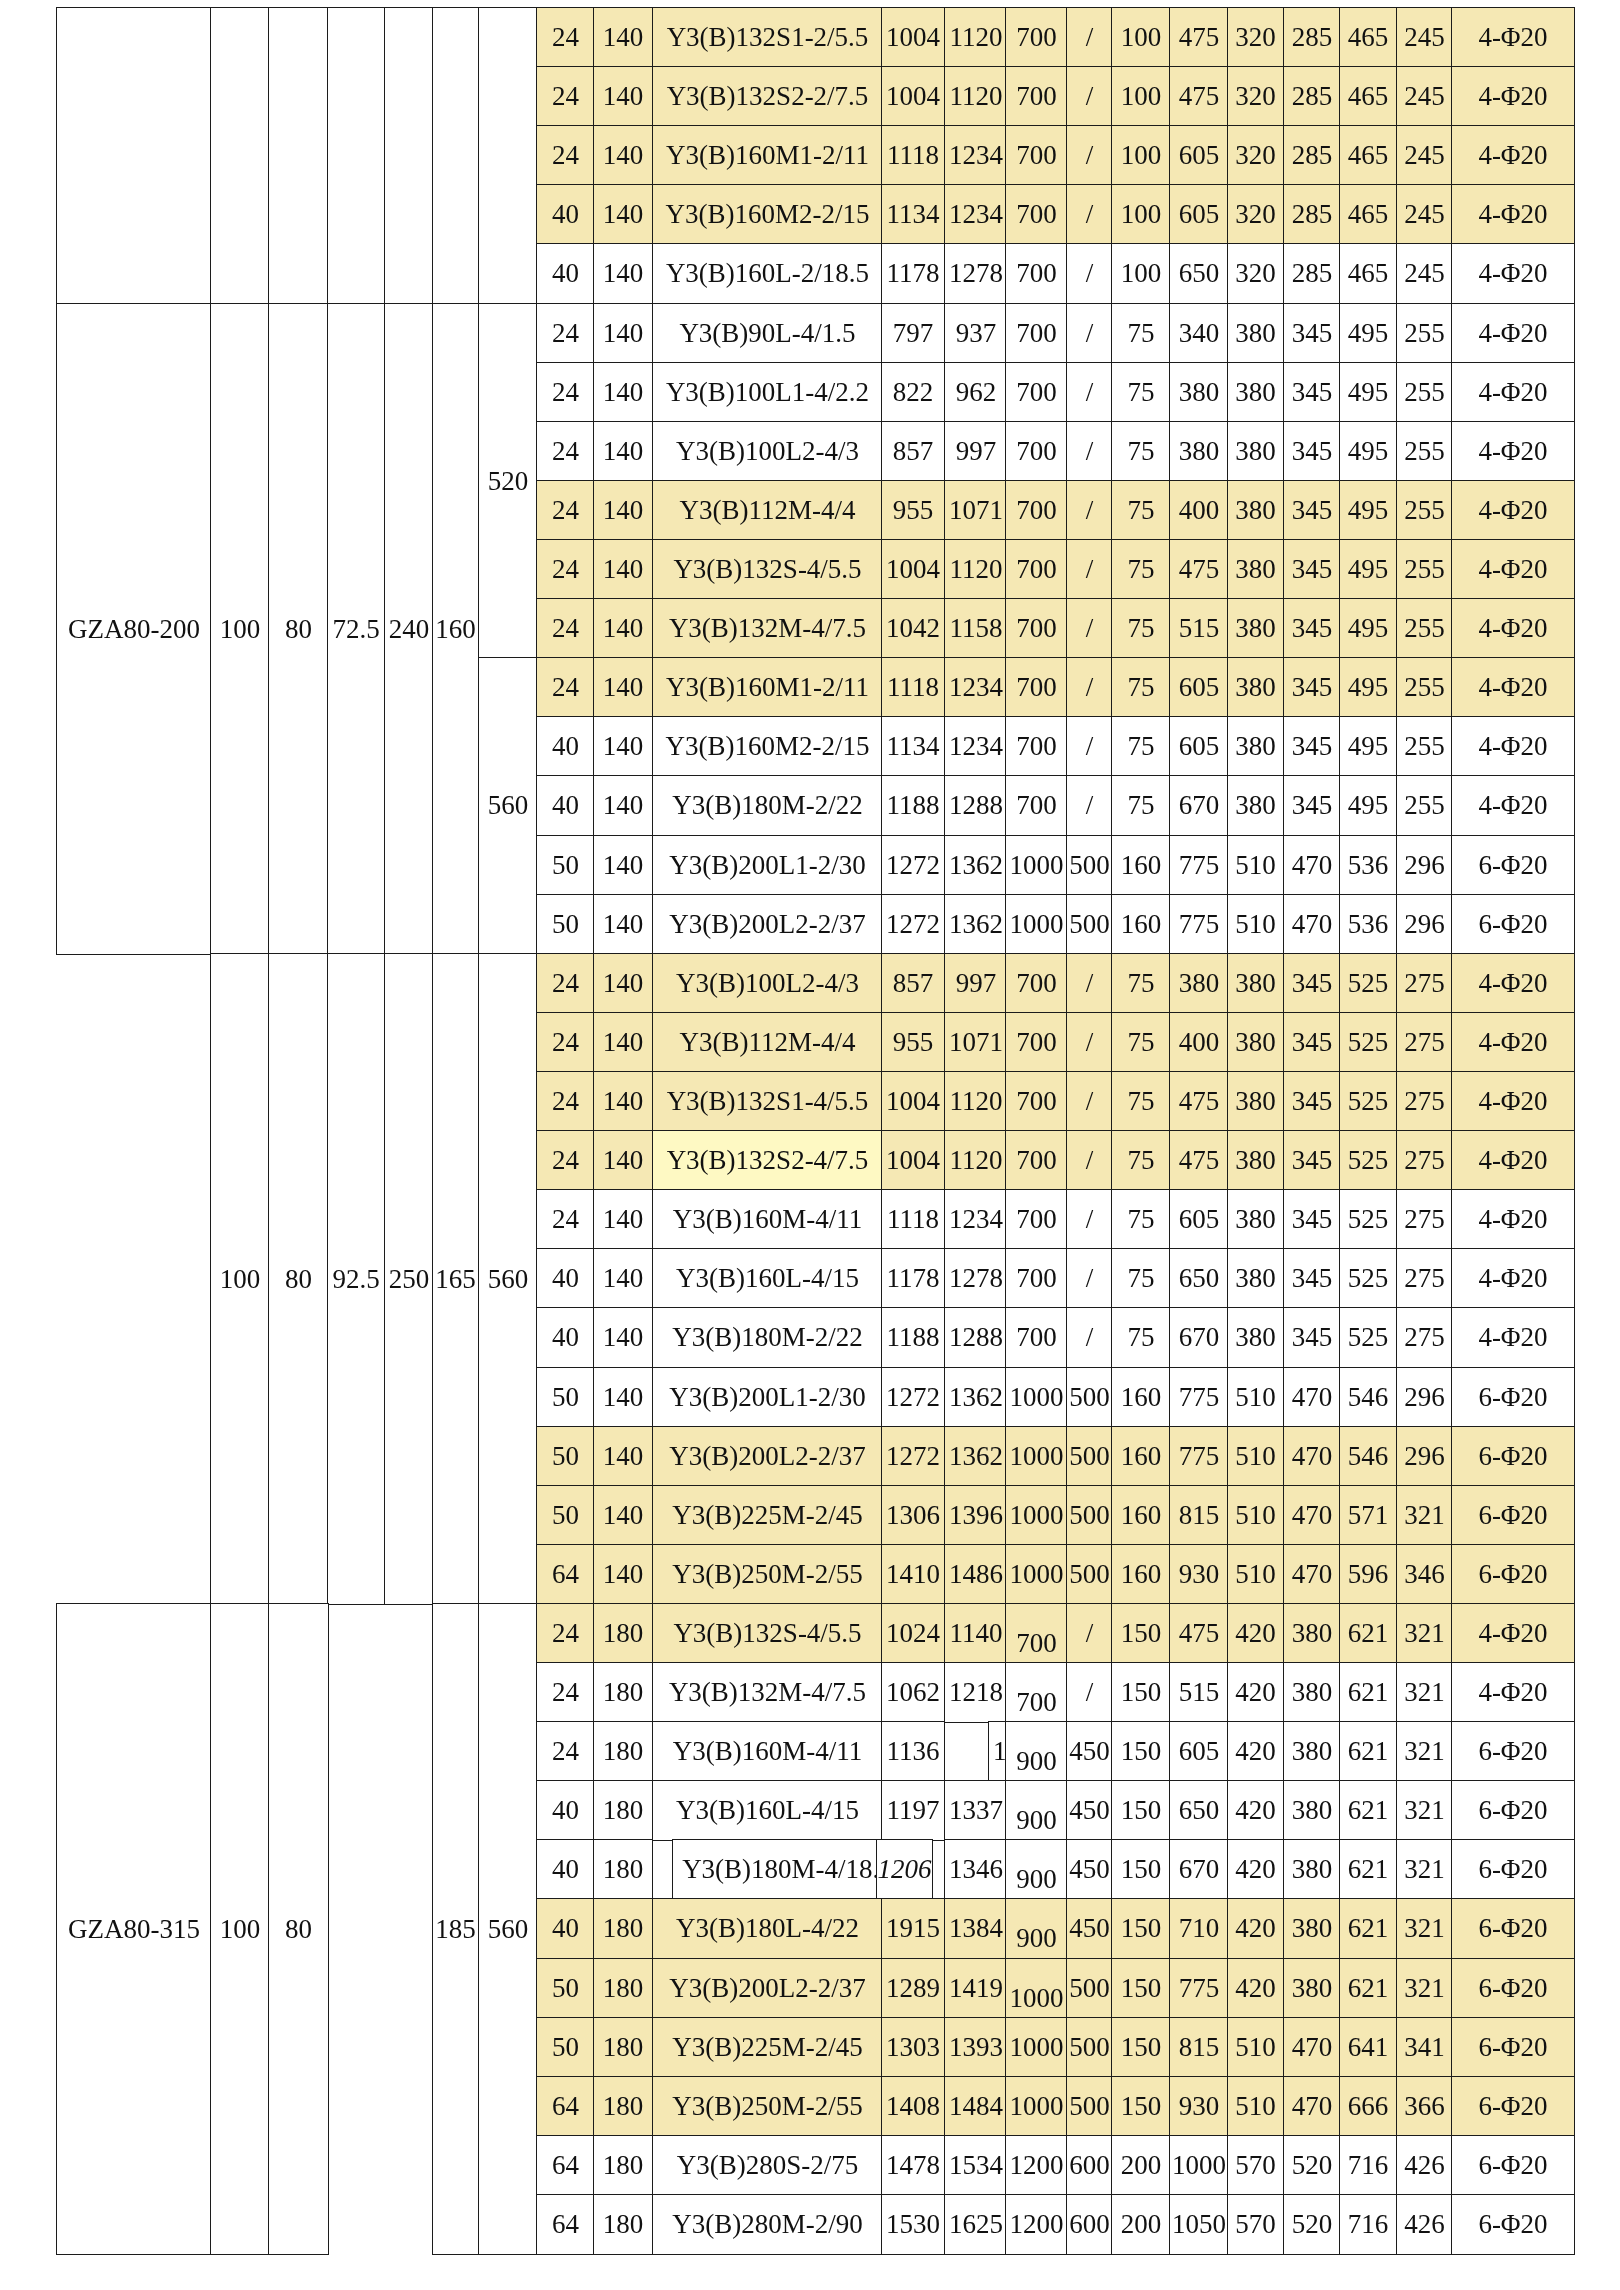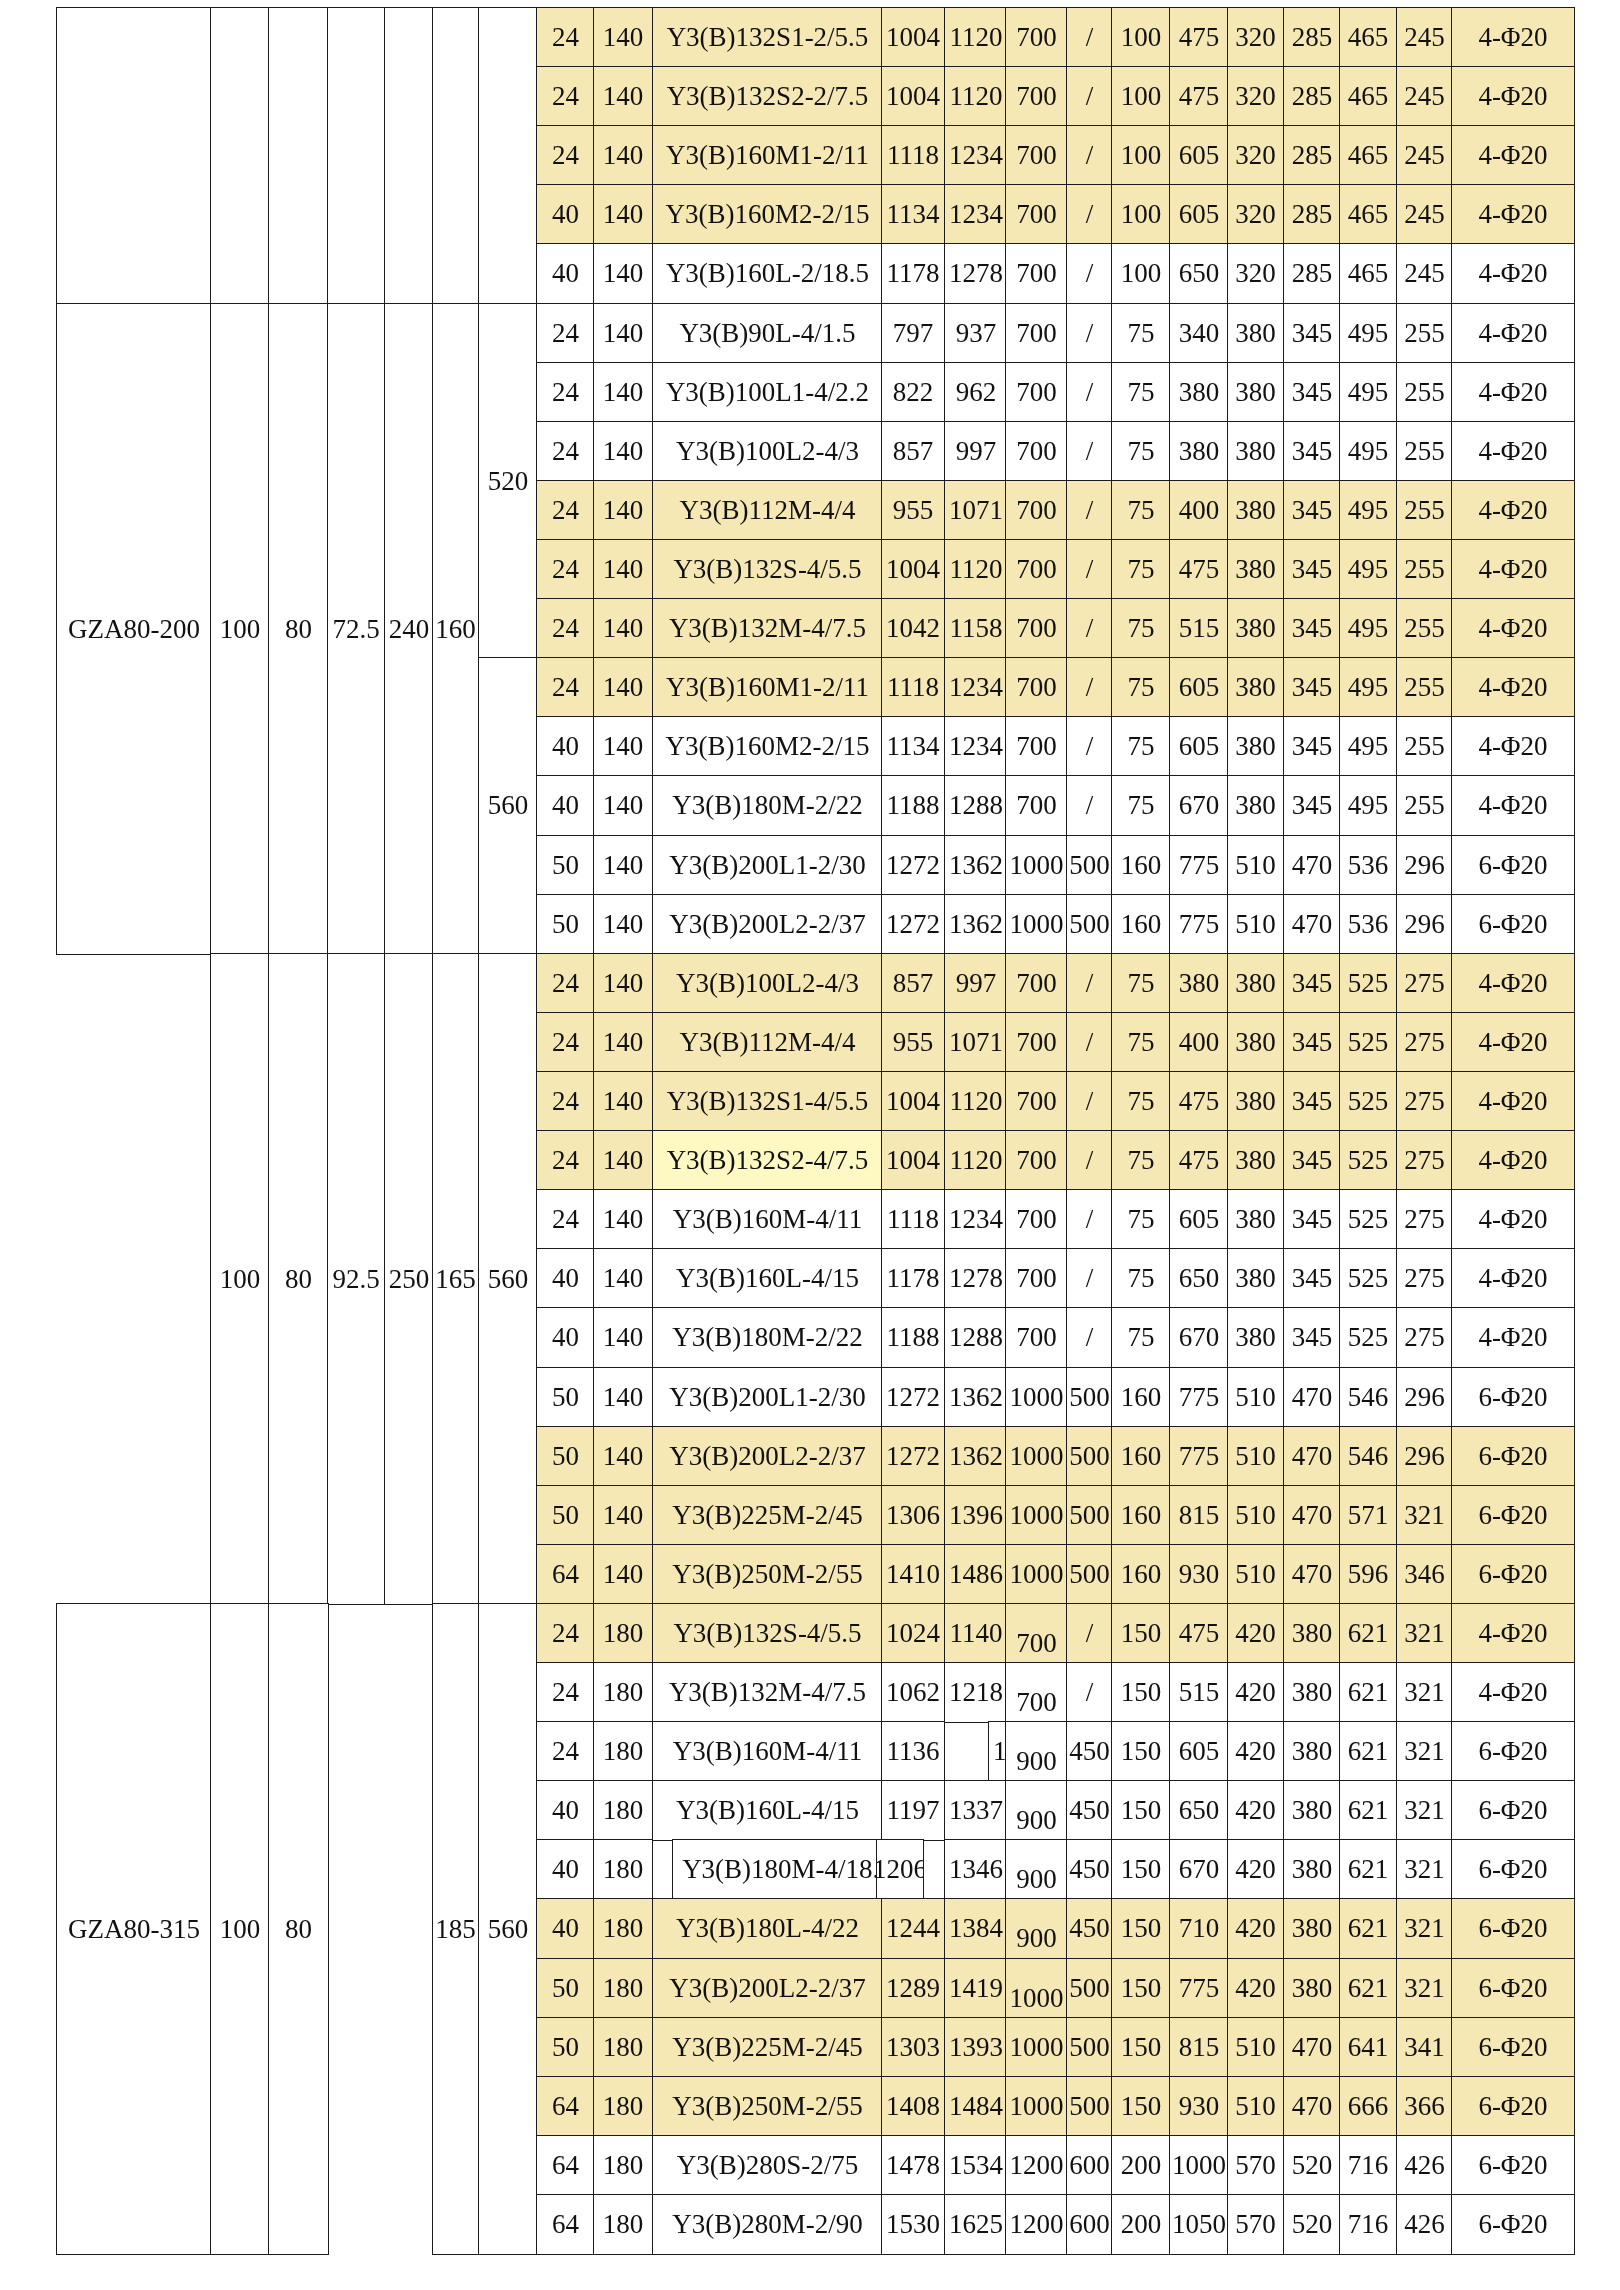--- a/index.html
+++ b/index.html
@@ -473,35 +473,35 @@
       <div class="cell" style="left: 1055px; top: 1773px; width: 60px; height: 61px;">150</div>
       <div class="cell" style="left: 1113px; top: 1773px; width: 60px; height: 61px;">650</div>
       <div class="cell" style="left: 1171px; top: 1773px; width: 57px; height: 61px;">420</div>
       <div class="cell" style="left: 1227px; top: 1773px; width: 58px; height: 61px;">380</div>
       <div class="cell" style="left: 1283px; top: 1773px; width: 58px; height: 61px;">621</div>
       <div class="cell" style="left: 1340px; top: 1773px; width: 57px; height: 61px;">321</div>
       <div class="cell" style="left: 1395px; top: 1773px; width: 124px; height: 61px;">6-Φ20</div>
       <div class="cell" style="left: 480px; top: 1832px; width: 59px; height: 61px;">40</div>
       <div class="cell" style="left: 537px; top: 1832px; width: 60px; height: 61px;">180</div>
       <div class="cell" style="left: 616px; top: 1832px; width: 231px; height: 61px;">Y3(B)180M-4/18.5</div>
-      <div class="cell" style="left: 820px; top: 1832px; width: 48px; height: 61px;">1206</div>
+      <div class="cell" style="left: 820px; top: 1832px; width: 57px; height: 61px; font-style: italic;">1206</div>
       <div class="cell" style="left: 888px; top: 1832px; width: 64px; height: 61px;">1346</div>
       <div class="cell low" style="left: 949px; top: 1832px; width: 63px; height: 61px;">900</div>
       <div class="cell" style="left: 1010px; top: 1832px; width: 47px; height: 61px;">450</div>
       <div class="cell" style="left: 1055px; top: 1832px; width: 60px; height: 61px;">150</div>
       <div class="cell" style="left: 1113px; top: 1832px; width: 60px; height: 61px;">670</div>
       <div class="cell" style="left: 1171px; top: 1832px; width: 57px; height: 61px;">420</div>
       <div class="cell" style="left: 1227px; top: 1832px; width: 58px; height: 61px;">380</div>
       <div class="cell" style="left: 1283px; top: 1832px; width: 58px; height: 61px;">621</div>
       <div class="cell" style="left: 1340px; top: 1832px; width: 57px; height: 61px;">321</div>
       <div class="cell" style="left: 1395px; top: 1832px; width: 124px; height: 61px;">6-Φ20</div>
       <div class="cell hl" style="left: 480px; top: 1891px; width: 59px; height: 61px; background: rgb(245, 232, 180);">40</div>
       <div class="cell hl" style="left: 537px; top: 1891px; width: 60px; height: 61px; background: rgb(245, 232, 180);">180</div>
       <div class="cell hl" style="left: 596px; top: 1891px; width: 231px; height: 61px; background: rgb(245, 232, 180);">Y3(B)180L-4/22</div>
-      <div class="cell hl" style="left: 825px; top: 1891px; width: 64px; height: 61px; background: rgb(245, 232, 180);">1244</div>
+      <div class="cell hl" style="left: 825px; top: 1891px; width: 64px; height: 61px; background: rgb(245, 232, 180);">1915</div>
       <div class="cell hl" style="left: 888px; top: 1891px; width: 64px; height: 61px; background: rgb(245, 232, 180);">1384</div>
       <div class="cell hl low" style="left: 949px; top: 1891px; width: 63px; height: 61px; background: rgb(245, 232, 180);">900</div>
       <div class="cell hl" style="left: 1010px; top: 1891px; width: 47px; height: 61px; background: rgb(245, 232, 180);">450</div>
       <div class="cell hl" style="left: 1055px; top: 1891px; width: 60px; height: 61px; background: rgb(245, 232, 180);">150</div>
       <div class="cell hl" style="left: 1113px; top: 1891px; width: 60px; height: 61px; background: rgb(245, 232, 180);">710</div>
       <div class="cell hl" style="left: 1171px; top: 1891px; width: 57px; height: 61px; background: rgb(245, 232, 180);">420</div>
       <div class="cell hl" style="left: 1227px; top: 1891px; width: 58px; height: 61px; background: rgb(245, 232, 180);">380</div>
       <div class="cell hl" style="left: 1283px; top: 1891px; width: 58px; height: 61px; background: rgb(245, 232, 180);">621</div>
       <div class="cell hl" style="left: 1340px; top: 1891px; width: 57px; height: 61px; background: rgb(245, 232, 180);">321</div>
       <div class="cell hl" style="left: 1395px; top: 1891px; width: 124px; height: 61px; background: rgb(245, 232, 180);">6-Φ20</div>

